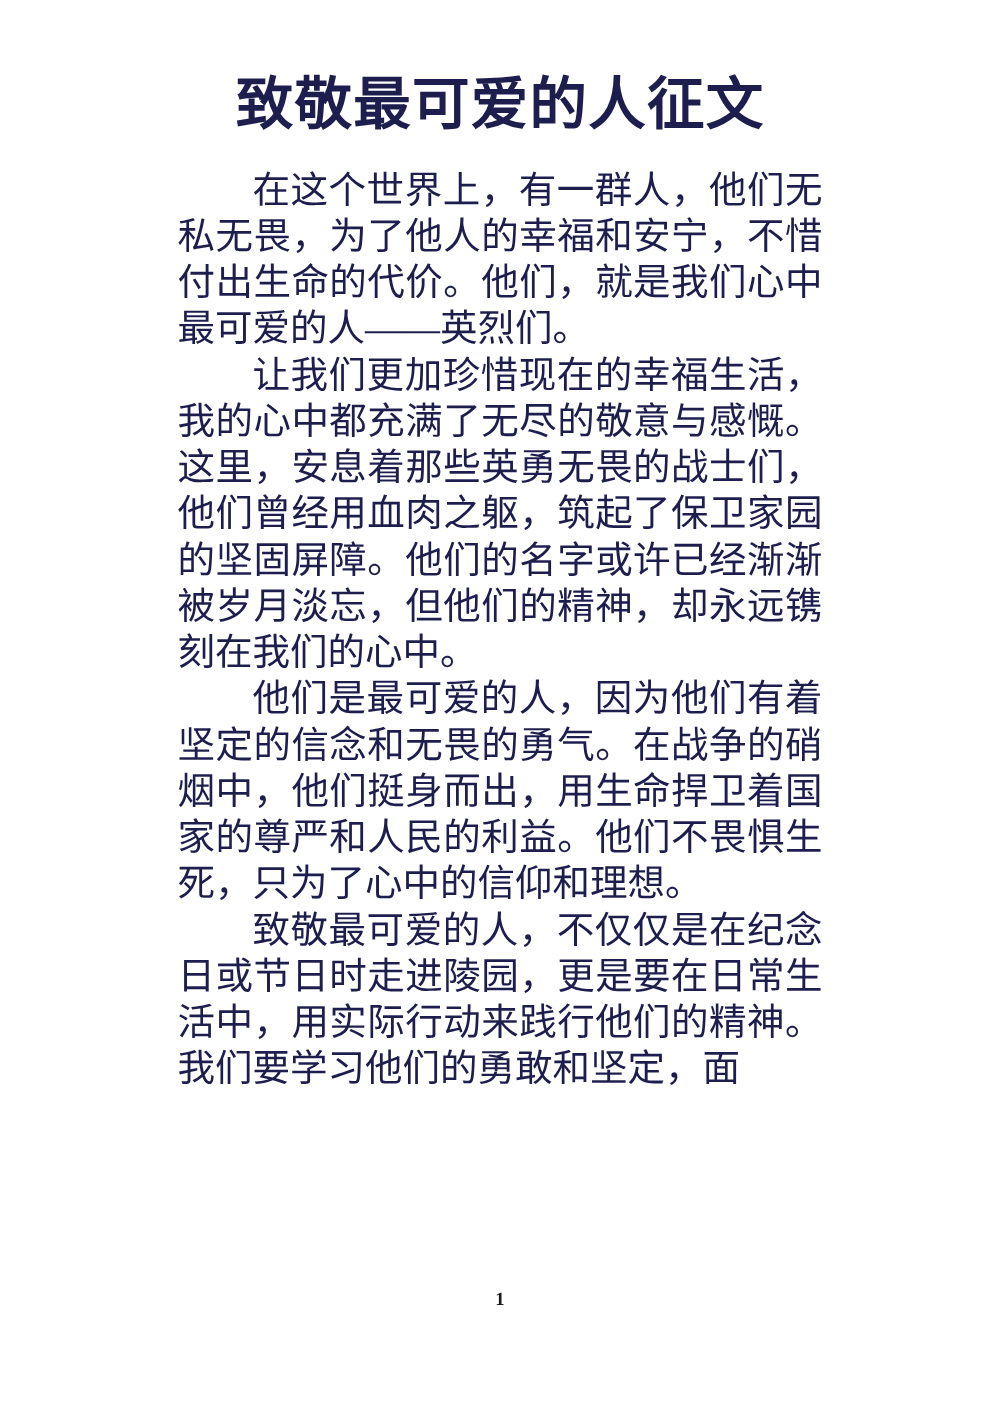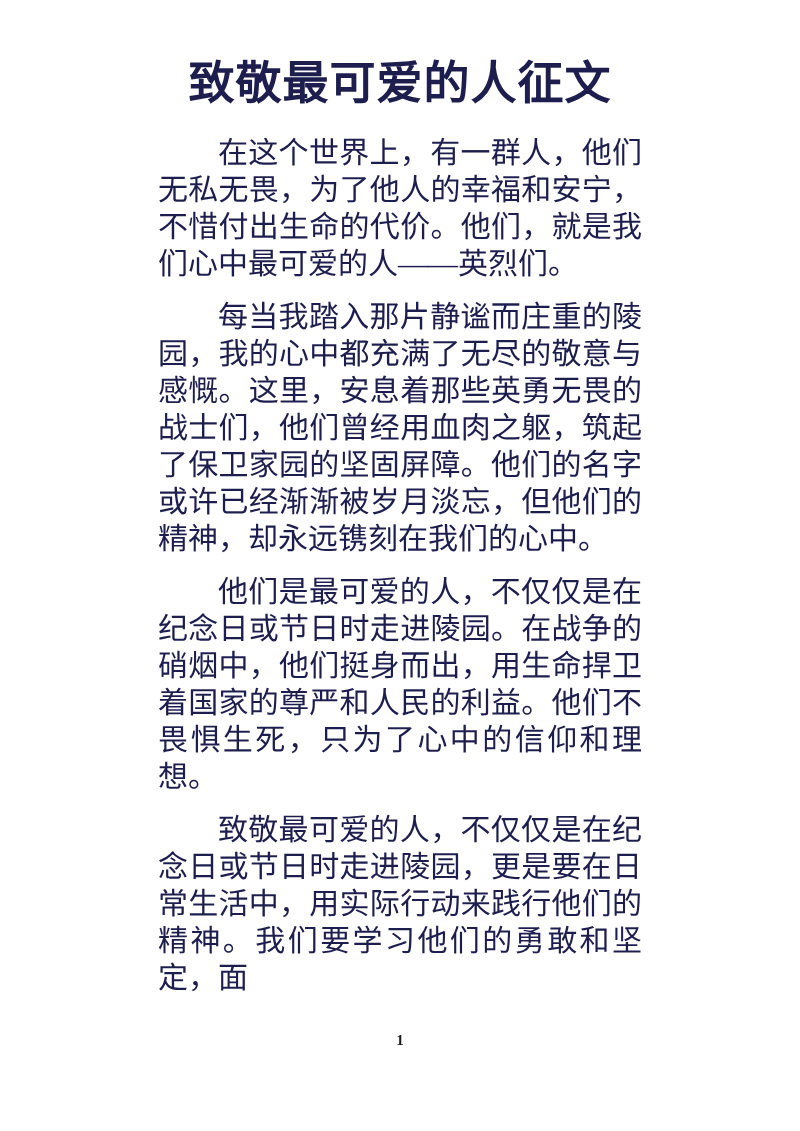--- a/index.html
+++ b/index.html
@@ -27,21 +27,21 @@
     letter-spacing: 1px;
   }
   .essay-body {
     margin: 18px 72px 0 72px;
     font-size: 30px;
     line-height: 37px;
     text-align: justify;
     text-justify: inter-ideograph;
   }
   .essay-body p {
-    margin: 16px;
+    margin: 0;
     text-indent: 2em;
   }
   .footer-pageno {
     position: absolute;
     left: 0;
     right: 0;
     bottom: 82px;
     text-align: center;
     font-size: 15px;
     font-weight: bold;
@@ -50,19 +50,19 @@
   }
 </style>
 </head>
 <body>
 
 <div class="page" style="color: rgb(29, 29, 78); background: rgb(255, 255, 255);">
   <h1 class="title">致敬最可爱的人征文</h1>
 
   <div class="essay-body">
       <p>在这个世界上，有一群人，他们无私无畏，为了他人的幸福和安宁，不惜付出生命的代价。他们，就是我们心中最可爱的人——英烈们。</p>
-      <p>每当我踏入那片静谧而庄重的陵园，我的心中都充满了无尽的敬意与感慨。这里，安息着那些英勇无畏的战士们，他们曾经用血肉之躯，筑起了保卫家园的坚固屏障。他们的名字或许已经渐渐被岁月淡忘，但他们的精神，却永远镌刻在我们的心中。</p>
-      <p>他们是最可爱的人，不仅仅是在纪念日或节日时走进陵园。在战争的硝烟中，他们挺身而出，用生命捍卫着国家的尊严和人民的利益。他们不畏惧生死，只为了心中的信仰和理想。</p>
+      <p>让我们更加珍惜现在的幸福生活，我的心中都充满了无尽的敬意与感慨。这里，安息着那些英勇无畏的战士们，他们曾经用血肉之躯，筑起了保卫家园的坚固屏障。他们的名字或许已经渐渐被岁月淡忘，但他们的精神，却永远镌刻在我们的心中。</p>
+      <p>他们是最可爱的人，因为他们有着坚定的信念和无畏的勇气。在战争的硝烟中，他们挺身而出，用生命捍卫着国家的尊严和人民的利益。他们不畏惧生死，只为了心中的信仰和理想。</p>
       <p>致敬最可爱的人，不仅仅是在纪念日或节日时走进陵园，更是要在日常生活中，用实际行动来践行他们的精神。我们要学习他们的勇敢和坚定，面</p>
     </div>
 
   <div class="footer-pageno">1</div>
 </div>
 
 </body></html>

